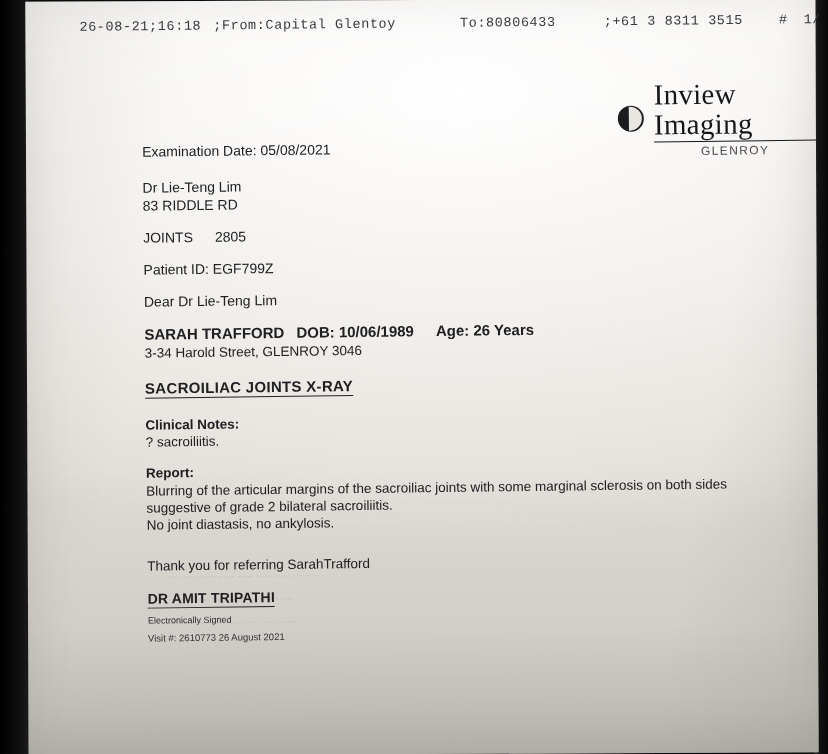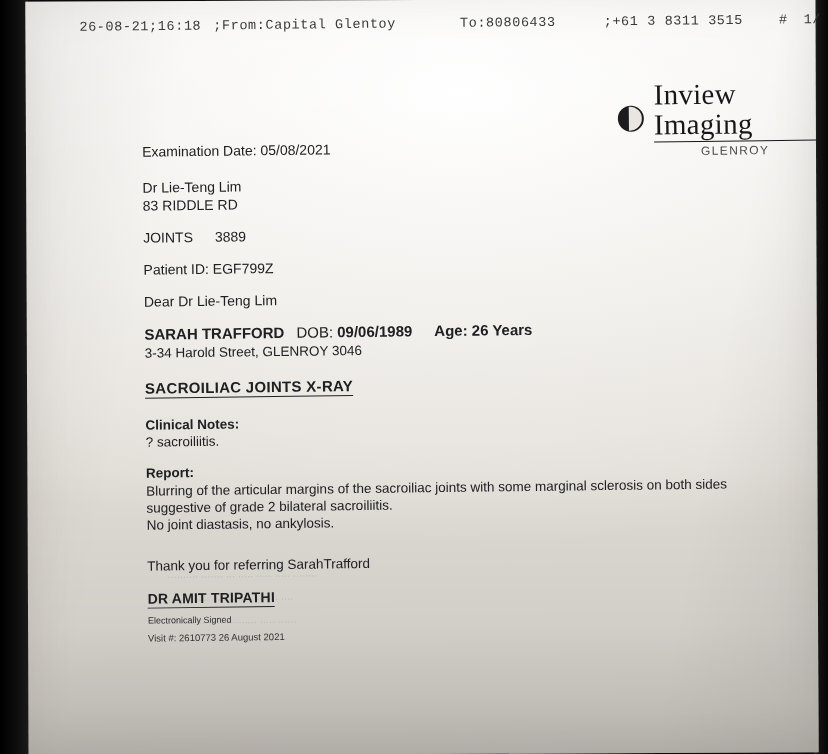--- a/index.html
+++ b/index.html
@@ -148,21 +148,21 @@
     font-weight: bold;
     letter-spacing: 0.3px;
     border-bottom: 1.4px solid #202022;
     display: inline-block;
     padding-bottom: 1px;
   }
   .patient-line {
     font-size: 15px;
     font-weight: bold;
   }
-  .patient-line .dob-label { font-weight: normal; margin-top: 12px; }
+  .patient-line .dob-label { font-weight: bold; margin-top: 12px; }
   .addr-line { font-size: 13.5px; font-weight: normal; }
   .sig-name {
     font-size: 14px;
     font-weight: bold;
     letter-spacing: 0.2px;
     border-bottom: 1.3px solid #202022;
     display: inline-block;
     padding-bottom: 1px;
   }
   .tiny { font-size: 9px; color: #2b2b2d; }
@@ -212,30 +212,30 @@
     </div>
 
     <div id="body-text">
 
       <div class="ln sz14">Examination Date: 05/08/2021</div>
 
       <div class="gap-lg ln sz14">Dr Lie-Teng Lim</div>
       <div class="ln sz14">83 RIDDLE RD</div>
 
       <div class="gap-md ln sz14">
-        <span>JOINTS</span><span class="inline-gap"></span><span>3889</span>
+        <span>JOINTS</span><span class="inline-gap"></span><span>2805</span>
       </div>
 
       <div class="gap-md ln sz14">Patient ID: EGF799Z</div>
 
       <div class="gap-md ln sz14">Dear Dr Lie-Teng Lim</div>
 
       <div class="gap-md ln patient-line">
         <span>SARAH TRAFFORD</span><span class="inline-gap-sm"></span><span class="dob-label">DOB:</span>
-        <span>09/06/1989</span><span class="inline-gap"></span><span>Age:</span>
+        <span>10/06/1989</span><span class="inline-gap"></span><span>Age:</span>
         <span>26 Years</span>
       </div>
       <div class="ln addr-line">3-34 Harold Street, GLENROY 3046</div>
 
       <div class="gap-lg">
         <span class="underline-title">SACROILIAC JOINTS X-RAY</span>
       </div>
 
       <div class="gap-lg ln sz13b">Clinical Notes:</div>
       <div class="ln sz13">? sacroiliitis.</div>

